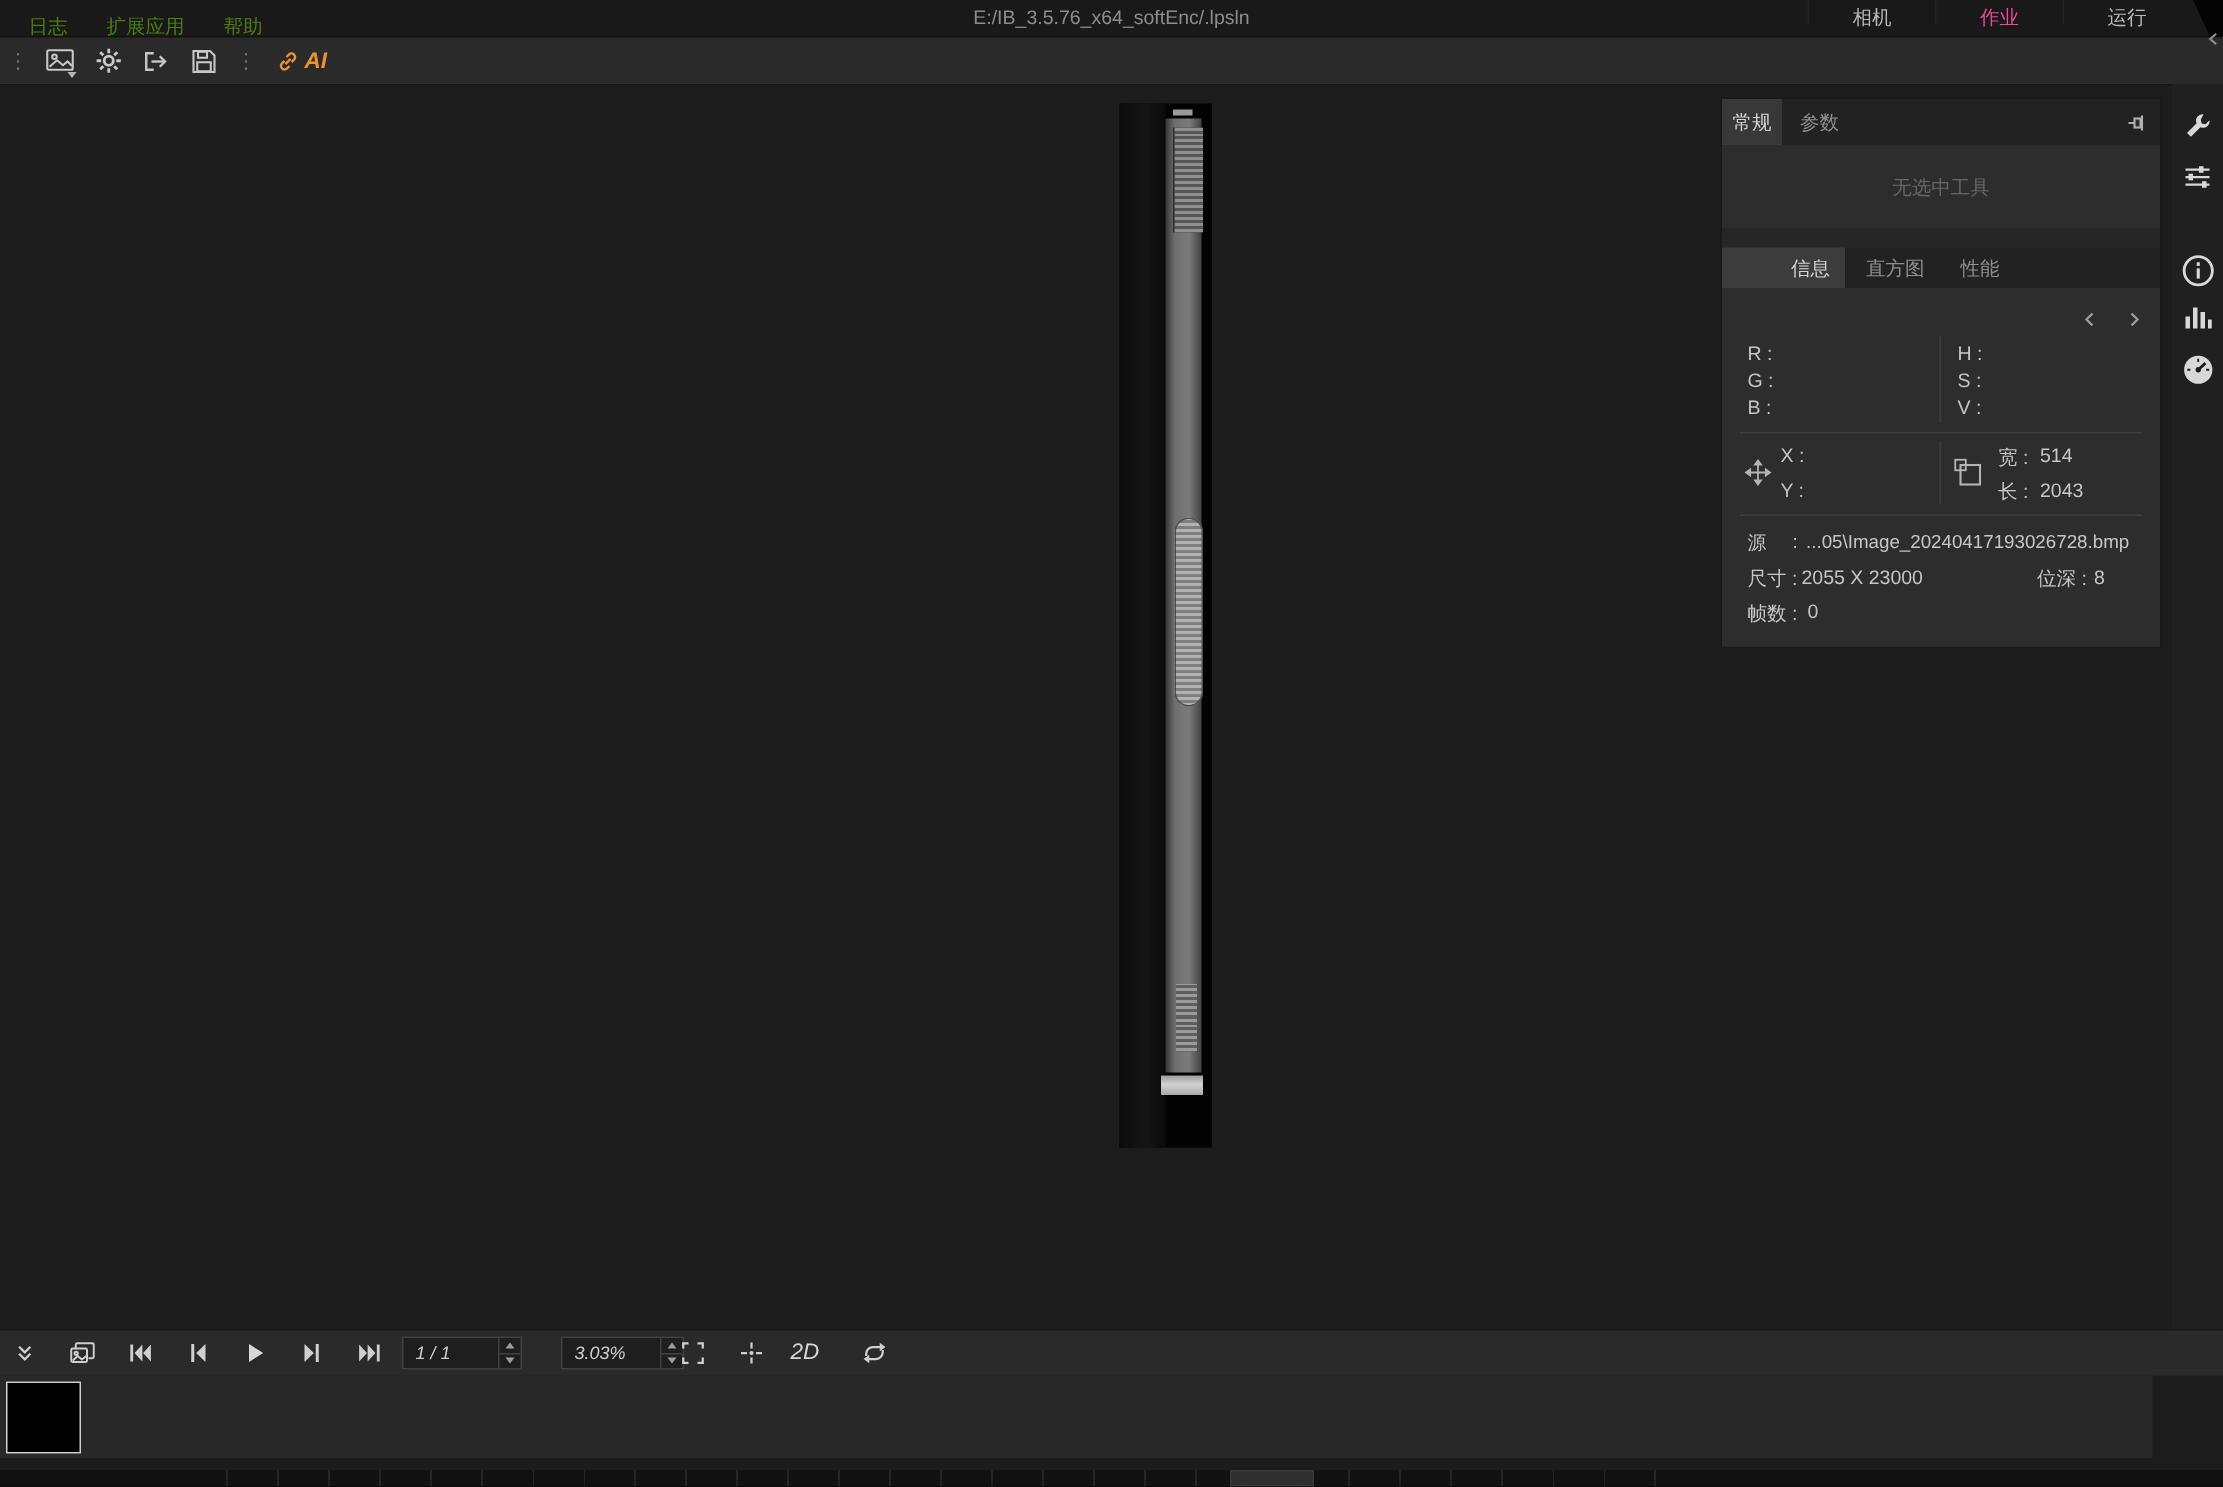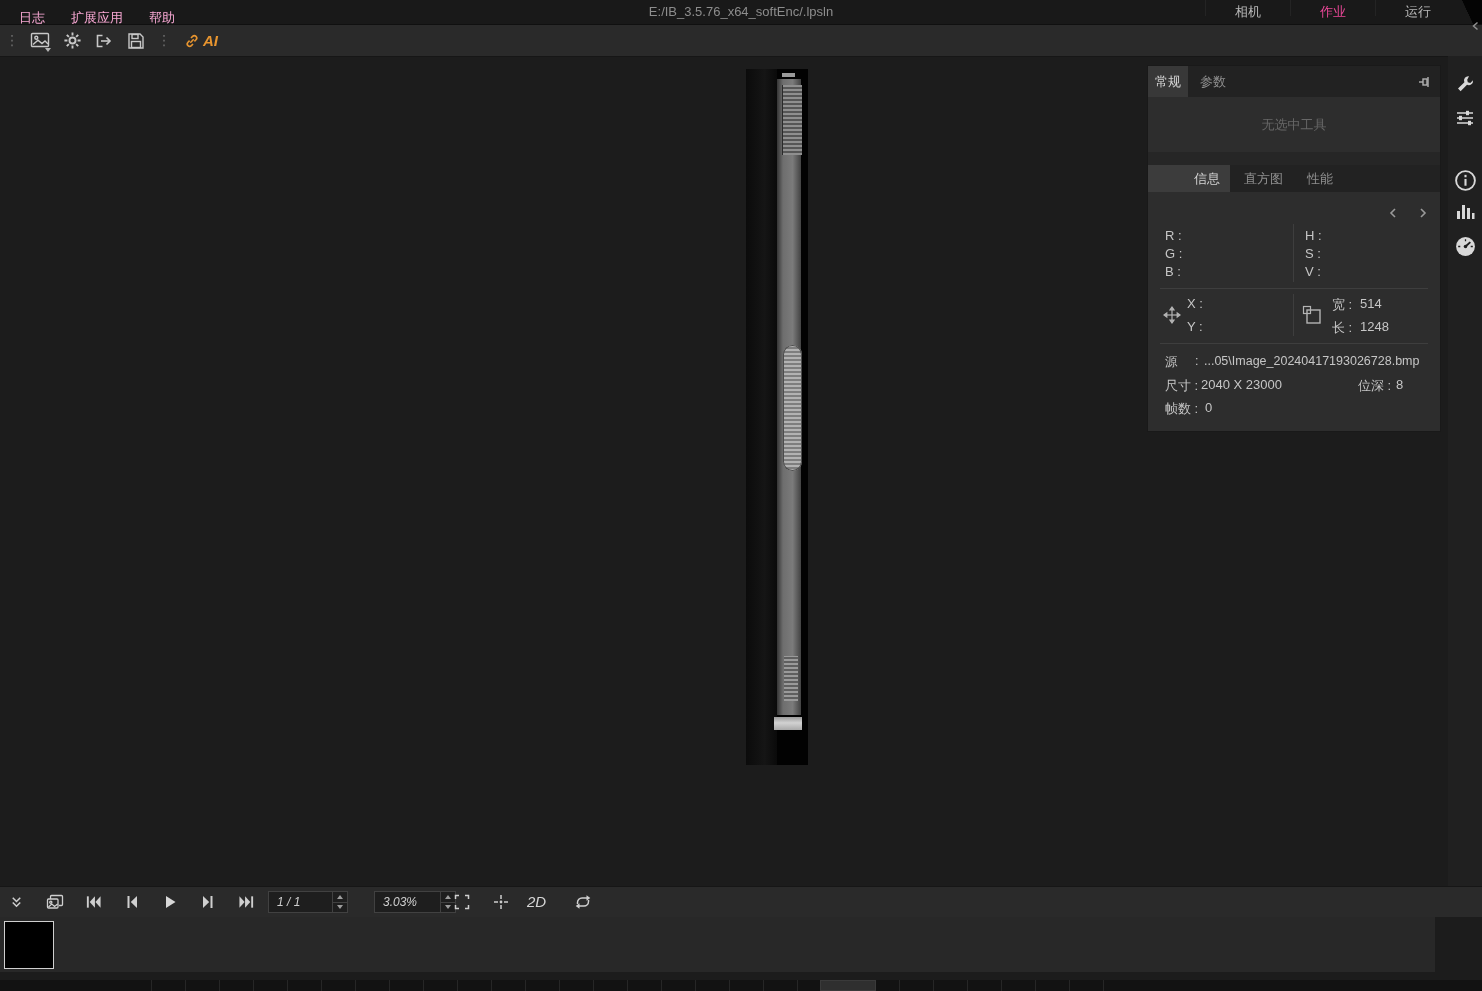--- a/index.html
+++ b/index.html
@@ -2,21 +2,21 @@
 <html><head>
 <meta charset="utf-8">
 <style>
   html,body{margin:0;padding:0;background:#000;}
   .app{position:relative;width:1482px;height:991px;background:#1c1c1c;overflow:hidden;
        font-family:"Liberation Sans",sans-serif;color:#c8c8c8;-webkit-font-smoothing:antialiased;}
 
   
   .menubar{position:absolute;left:0;top:0;width:100%;height:24px;background:#191919;border-bottom:1px solid #101010;}
   .menu-left{position:absolute;left:6px;top:0;height:24px;display:flex;}
-  .menu-item{padding:6px 13px;line-height:24px;font-size:13px;color:#f9a8d4;cursor:default;}
+  .menu-item{padding:6px 13px;line-height:24px;font-size:13px;color:#4d7c0f;cursor:default;}
   .menubar-title{position:absolute;left:50%;top:0;transform:translateX(-50%);line-height:24px;font-size:13px;color:#8d8d8d;white-space:nowrap;}
   .menu-right{position:absolute;right:22px;top:0;height:16px;display:flex;}
   .menu-right-item{width:84px;text-align:center;line-height:24px;font-size:13px;color:#b9b9b9;border-left:1px solid #242424;}
   .menu-right-item.active{color:#ec4899;}
   .corner-wedge{position:absolute;right:0;top:0;width:22px;height:24px;
     background:linear-gradient(245deg,#040404 60%,transparent 61%);}
 
   
   .toolbar{position:absolute;left:0;top:25px;width:100%;height:31px;background:#2a2a2a;border-bottom:1px solid #161616;display:flex;align-items:center;}
   .grip{color:#6d6d6d;font-size:14px;padding:0 5px;line-height:31px;}
@@ -248,29 +248,29 @@
         <svg width="20" height="20" viewBox="0 0 20 20">
             <g fill="none" stroke="#b4b4b4">
               <rect x="5" y="5" width="13" height="13" stroke-width="1.4"></rect>
               <rect x="1.5" y="1.5" width="7" height="7" stroke-width="1.2"></rect>
             </g>
           </svg>
       </div>
       <span class="pl" style="left:184px;top:104px;">宽 :</span>
       <span class="pl" style="left:212px;top:104px;">514</span>
       <span class="pl" style="left:184px;top:127px;">长 :</span>
-      <span class="pl" style="left:212px;top:127px;">1248</span>
+      <span class="pl" style="left:212px;top:127px;">2043</span>
       <div class="hdiv" style="top:151px;"></div>
 
       <span class="pl src-row" style="left:17px;top:162px;">源</span>
       <span class="pl src-row" style="left:47px;top:162px;">:</span>
       <span class="pl src-row" style="left:56px;top:162px;">...05\Image_20240417193026728.bmp</span>
 
       <span class="pl" style="left:17px;top:185px;">尺寸 :</span>
-      <span class="pl" style="left:53px;top:185px;">2040 X 23000</span>
+      <span class="pl" style="left:53px;top:185px;">2055 X 23000</span>
       <span class="pl" style="left:210px;top:185px;">位深 :</span>
       <span class="pl" style="left:248px;top:185px;">8</span>
 
       <span class="pl" style="left:17px;top:208px;">帧数 :</span>
       <span class="pl" style="left:57px;top:208px;">0</span>
     </div>
   </div>
 
   <div class="right-strip">
     <div class="rs-icon" style="top:17px;">

